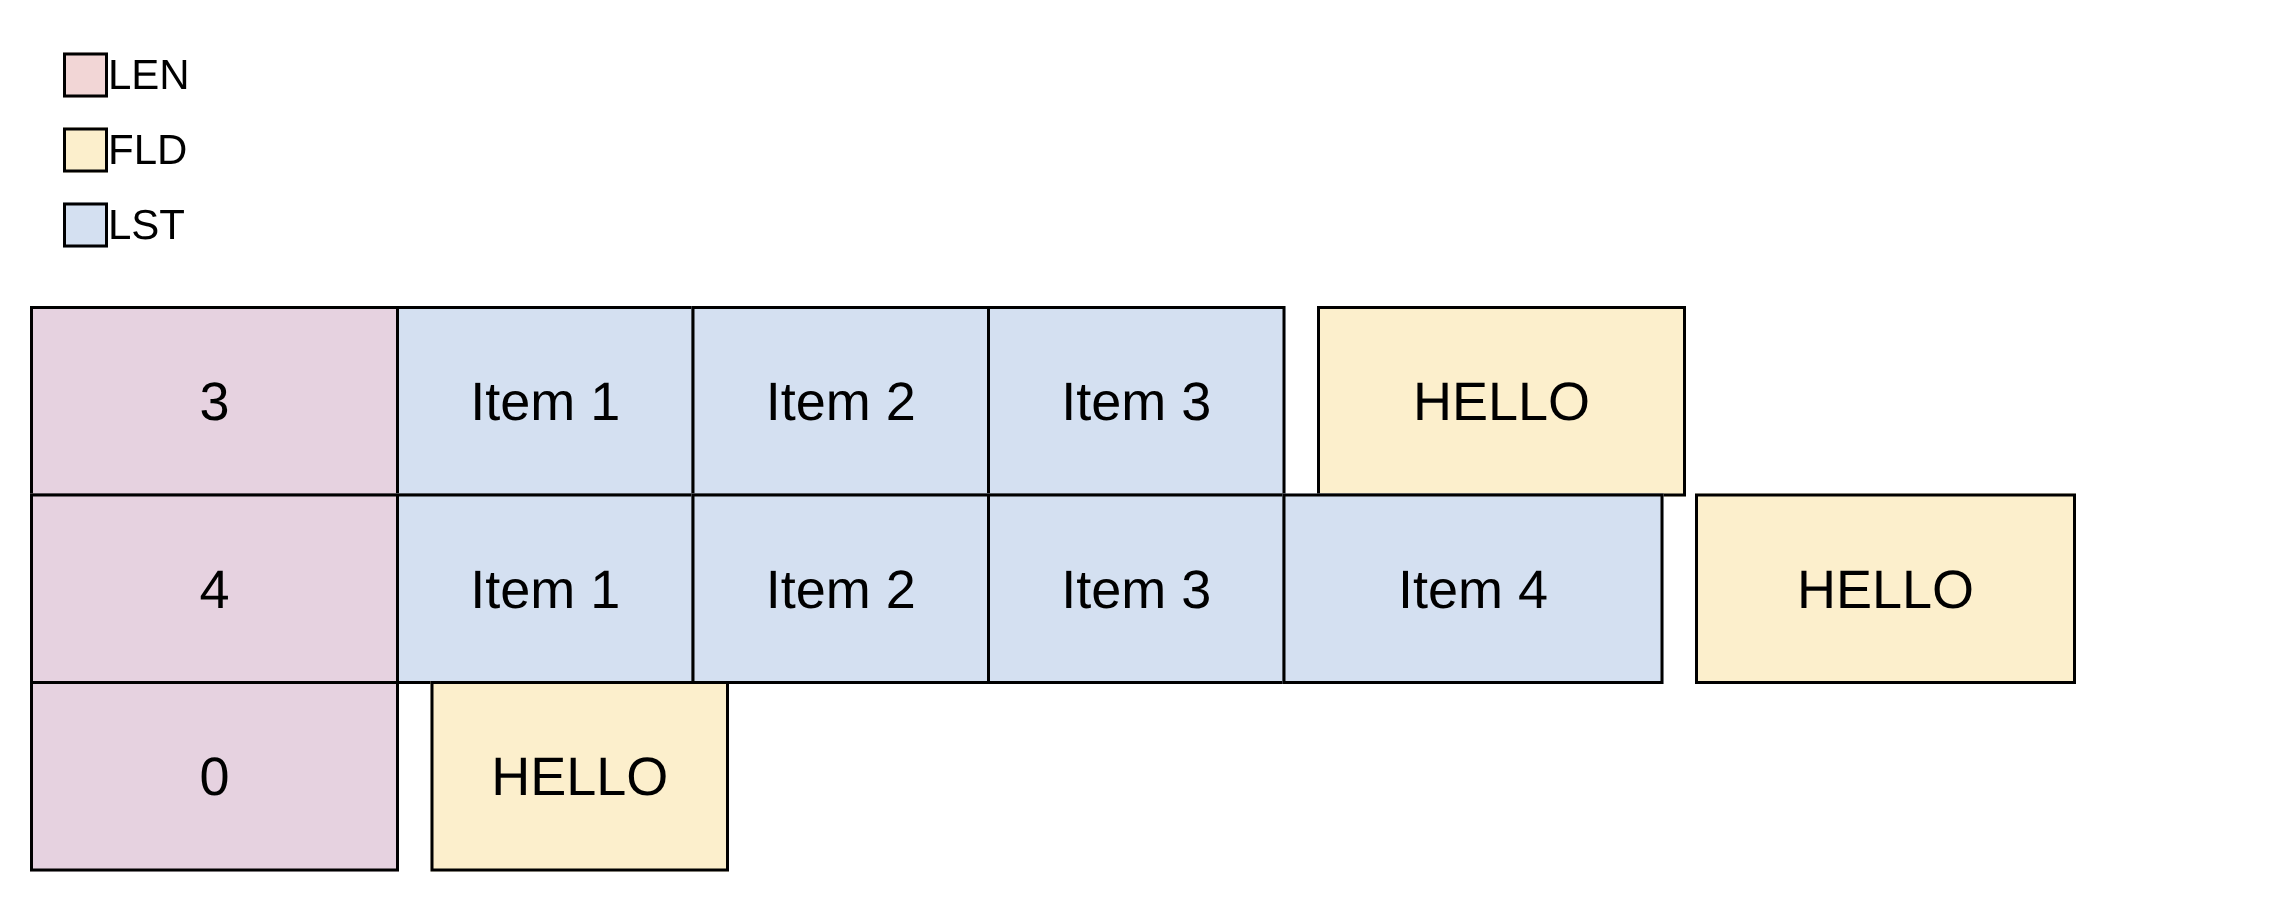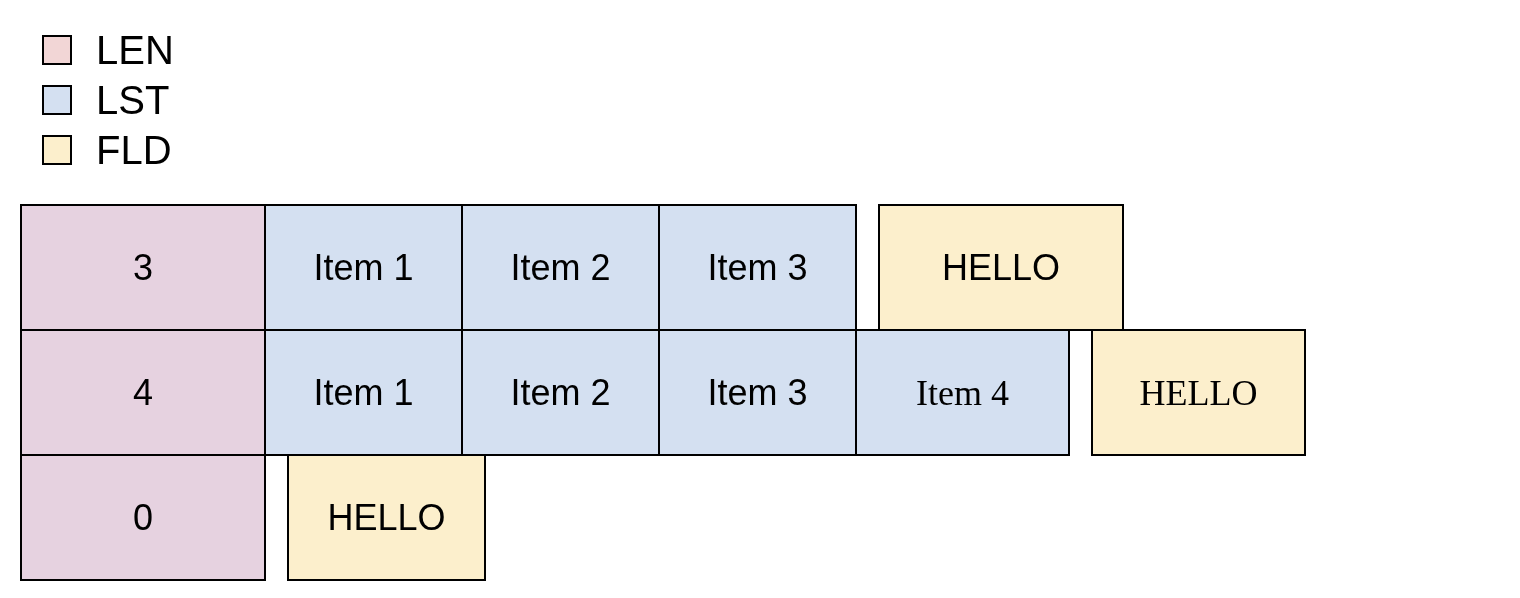--- a/index.html
+++ b/index.html
@@ -30,22 +30,21 @@
     height: 50px;
   }
   .legend-swatch {
     width: 30px;
     height: 30px;
     border: 2px solid #000000;
     box-sizing: border-box;
     flex: 0 0 auto;
   }
   .legend-label {
-    margin-left: 24px;
-    font-size: 40px;
+    font-size: 28px;
     line-height: 40px;
     letter-spacing: 0px;
     white-space: nowrap;
   }
 
   
   #cell-table {
     position: absolute;
     left: 20px;
     top: 204px;
@@ -66,41 +65,41 @@
     line-height: 36px;
     white-space: nowrap;
     flex: 0 0 auto;
   }
   .cell.len  { background: #e6d2e0; }
   .cell.lst  { background: #d4e0f1; }
   .cell.fld  { background: #fcefcc; margin-left: 23px; }
 
   .w-len  { width: 246px; }
   .w-lst  { width: 199px; }
-  .w-fld  { width: 215px; font-family: Liberation Serif, serif; }
+  .w-fld  { width: 254px; }
   .w-fld-wide { width: 246px; }
 </style>
 </head>
 <body>
 
 <div id="legend">
 
   <div class="legend-row">
     <span class="legend-swatch" style="background-color: rgb(242, 214, 214);"></span>
     <span class="legend-label">LEN</span>
   </div>
 
   <div class="legend-row">
-    <span class="legend-swatch" style="background-color: rgb(212, 224, 241);"></span>
-    <span class="legend-label">LST</span>
+    <span class="legend-swatch" style="background-color: rgb(252, 239, 204);"></span>
+    <span class="legend-label">FLD</span>
   </div>
 
   <div class="legend-row">
-    <span class="legend-swatch" style="background-color: rgb(252, 239, 204);"></span>
-    <span class="legend-label">FLD</span>
+    <span class="legend-swatch" style="background-color: rgb(212, 224, 241);"></span>
+    <span class="legend-label">LST</span>
   </div>
 
 </div>
 
 <div id="cell-table">
 
   <div class="cell-row">
     <div class="cell len w-len">3</div>
     <div class="cell lst w-lst">Item 1</div>
     <div class="cell lst w-lst">Item 2</div>

